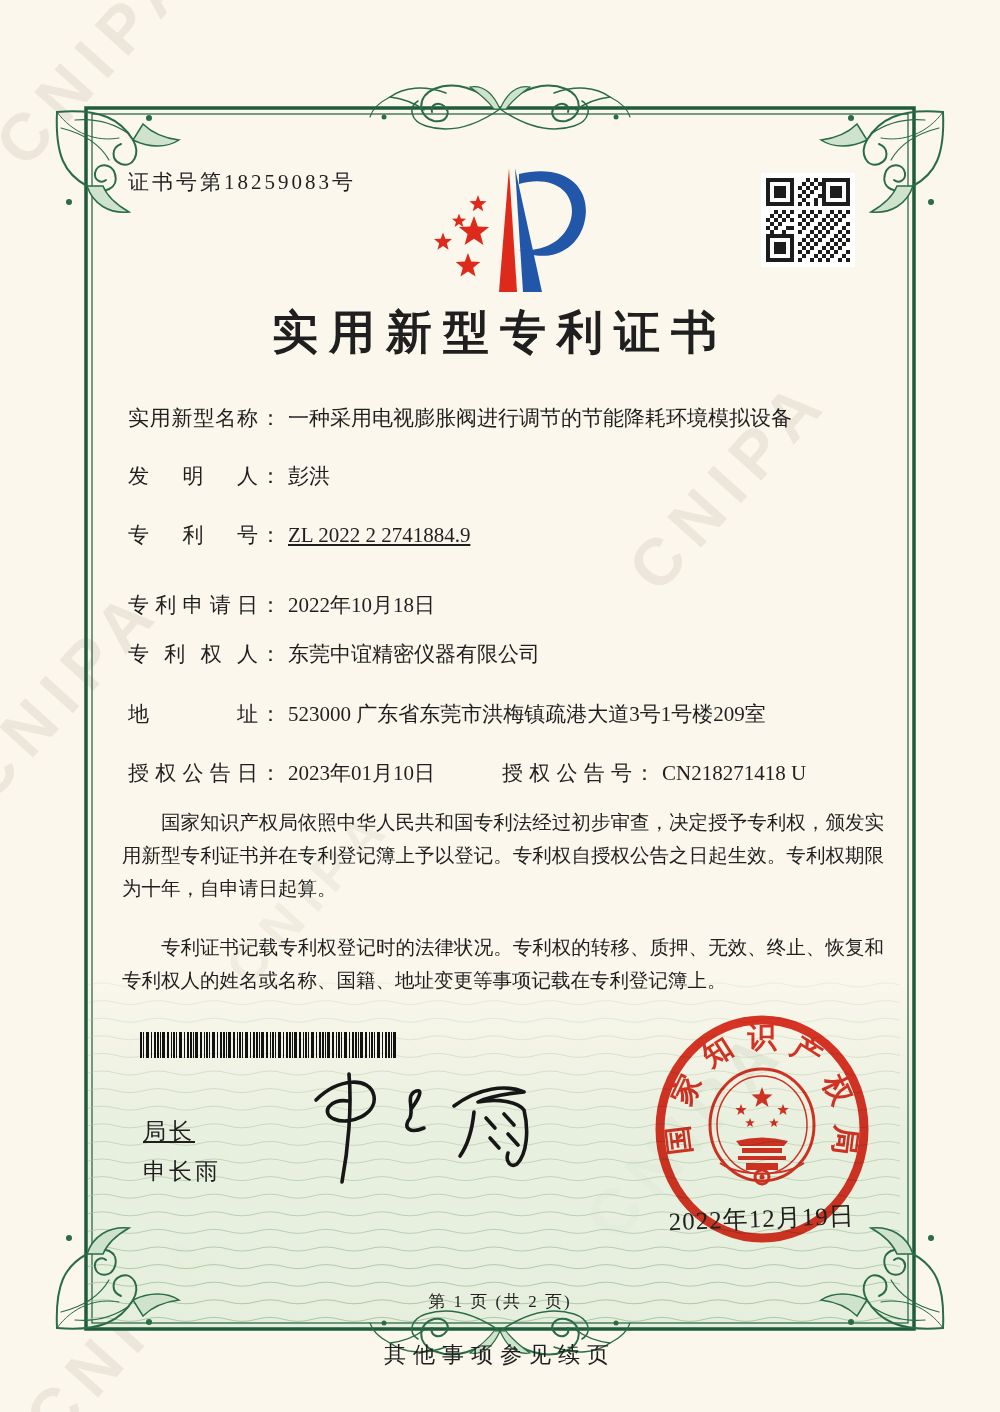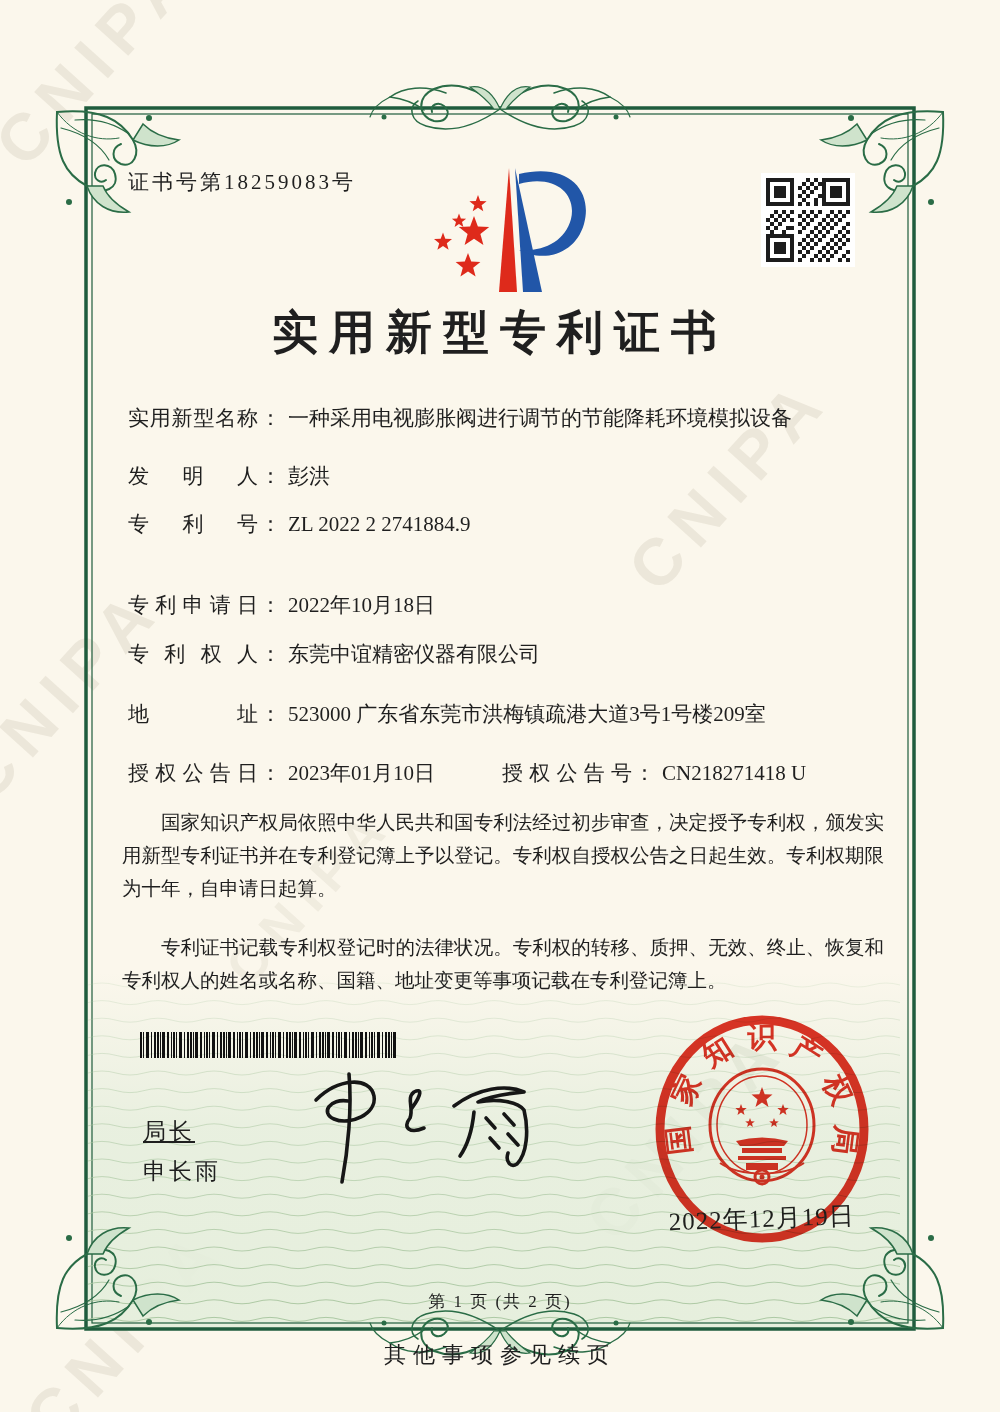--- a/index.html
+++ b/index.html
@@ -588,21 +588,21 @@
     </div>
 
   <div class="title">实用新型专利证书</div>
 
   <div class="field" style="top:404px;">
     <span class="lb">实用新型名称</span><span class="cl">：</span><span class="vl">一种采用电视膨胀阀进行调节的节能降耗环境模拟设备</span>
   </div>
   <div class="field" style="top:462px;">
     <span class="lb">发明人</span><span class="cl">：</span><span class="vl">彭洪</span>
   </div>
-  <div class="field" style="top:510px;">
+  <div class="field" style="top:521px;text-decoration:underline;">
     <span class="lb">专利号</span><span class="cl">：</span><span class="vl">ZL 2022 2 2741884.9</span>
   </div>
   <div class="field" style="top:591px;">
     <span class="lb">专利申请日</span><span class="cl">：</span><span class="vl">2022年10月18日</span>
   </div>
   <div class="field" style="top:640px;">
     <span class="lb">专利权人</span><span class="cl">：</span><span class="vl">东莞中谊精密仪器有限公司</span>
   </div>
   <div class="field" style="top:700px;">
     <span class="lb">地址</span><span class="cl">：</span><span class="vl">523000 广东省东莞市洪梅镇疏港大道3号1号楼209室</span>

